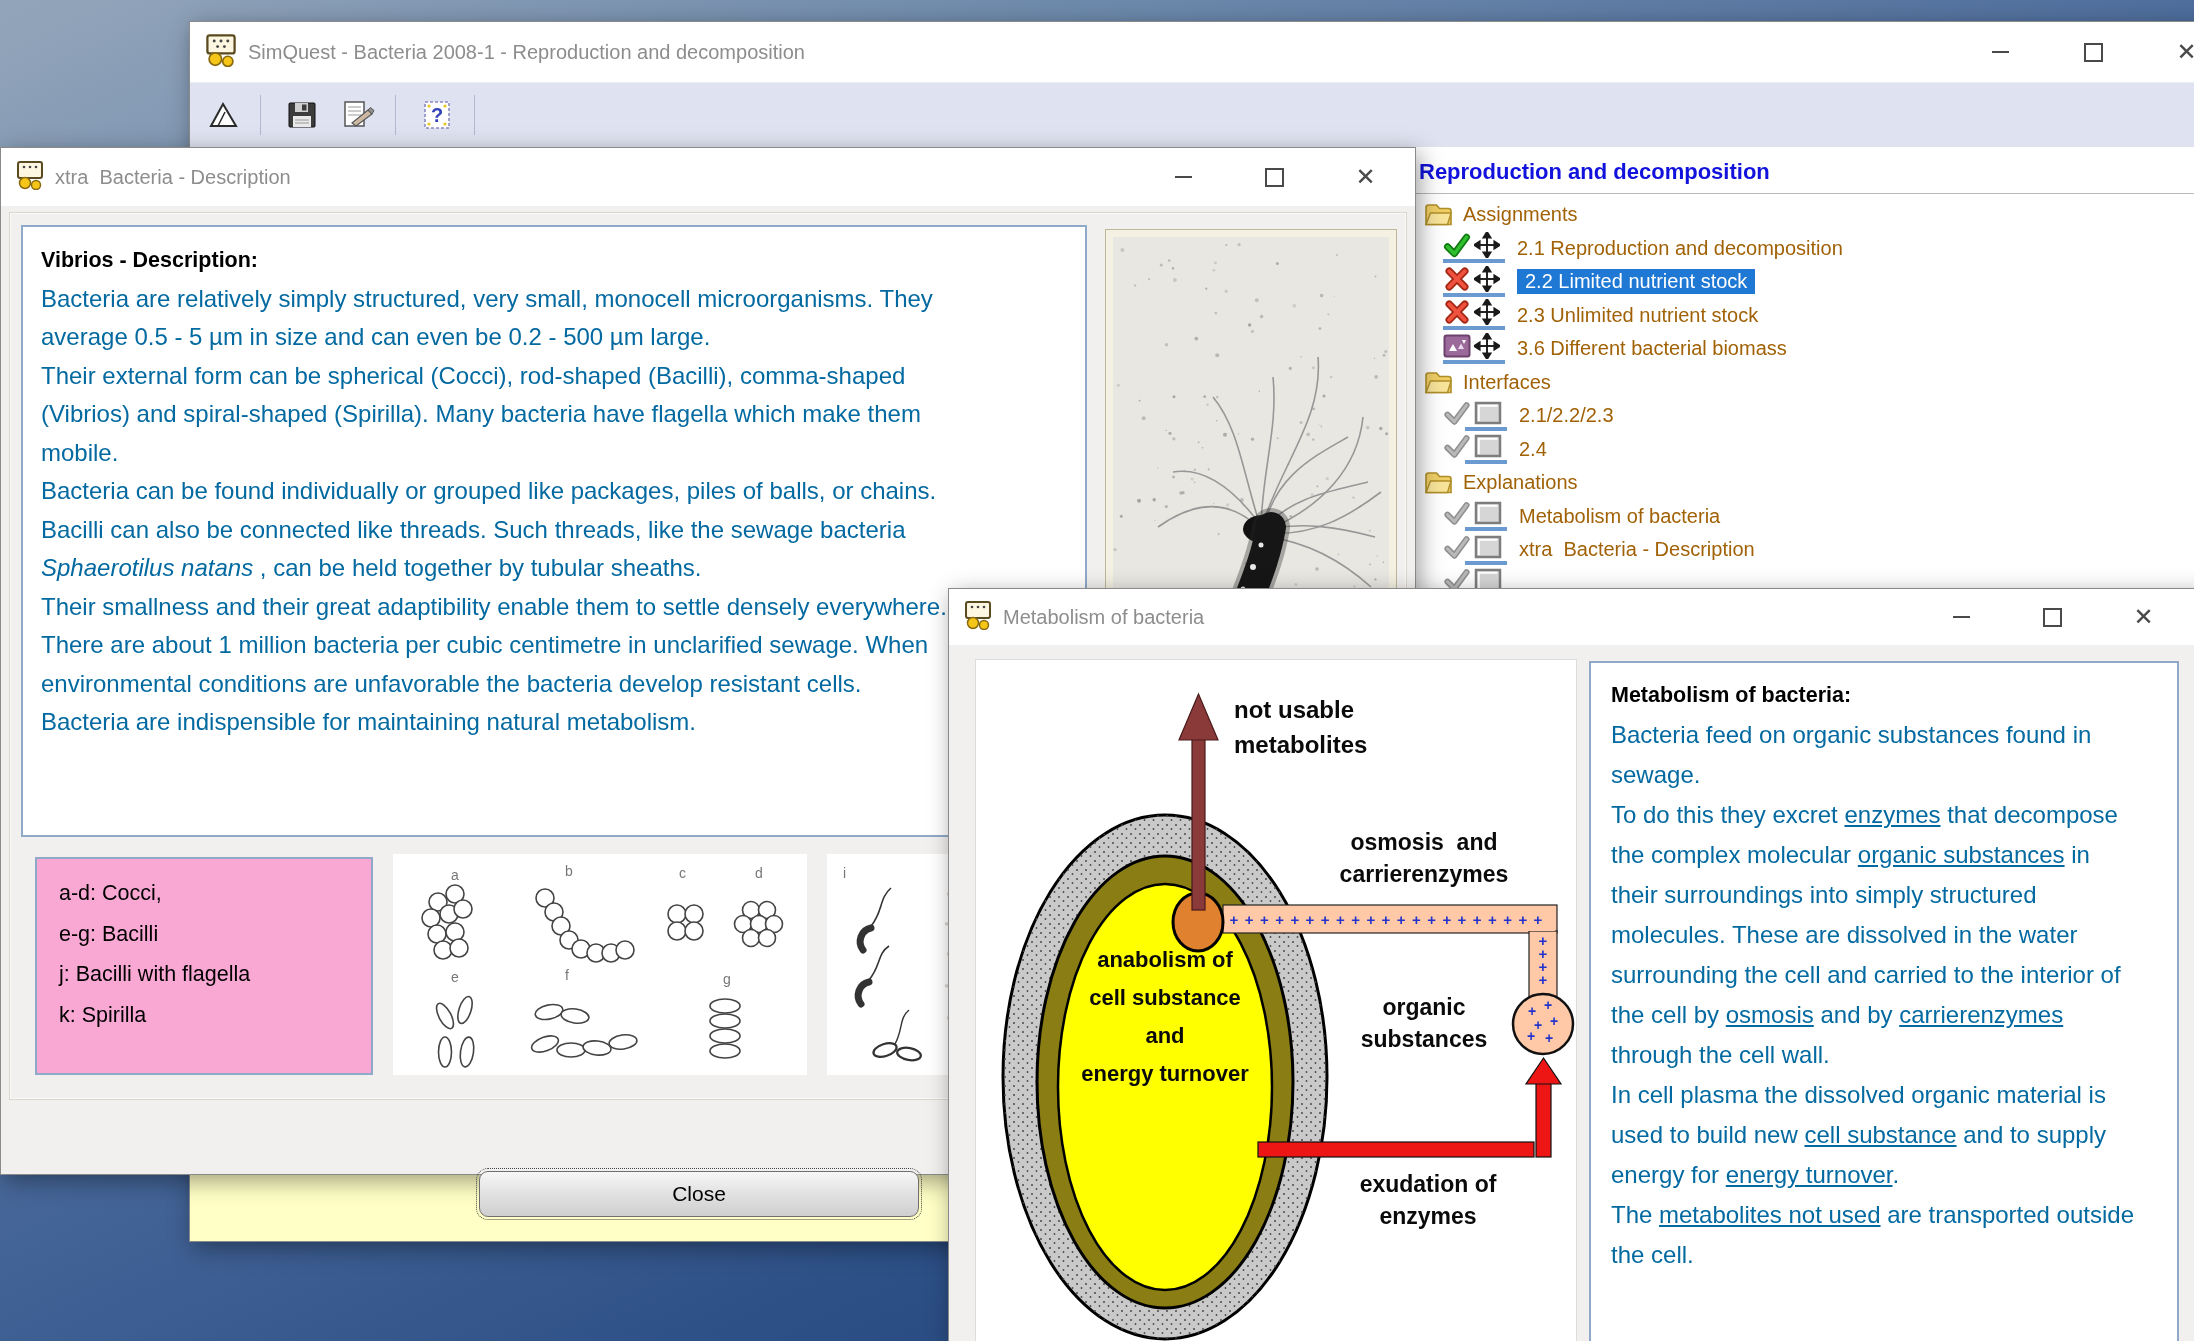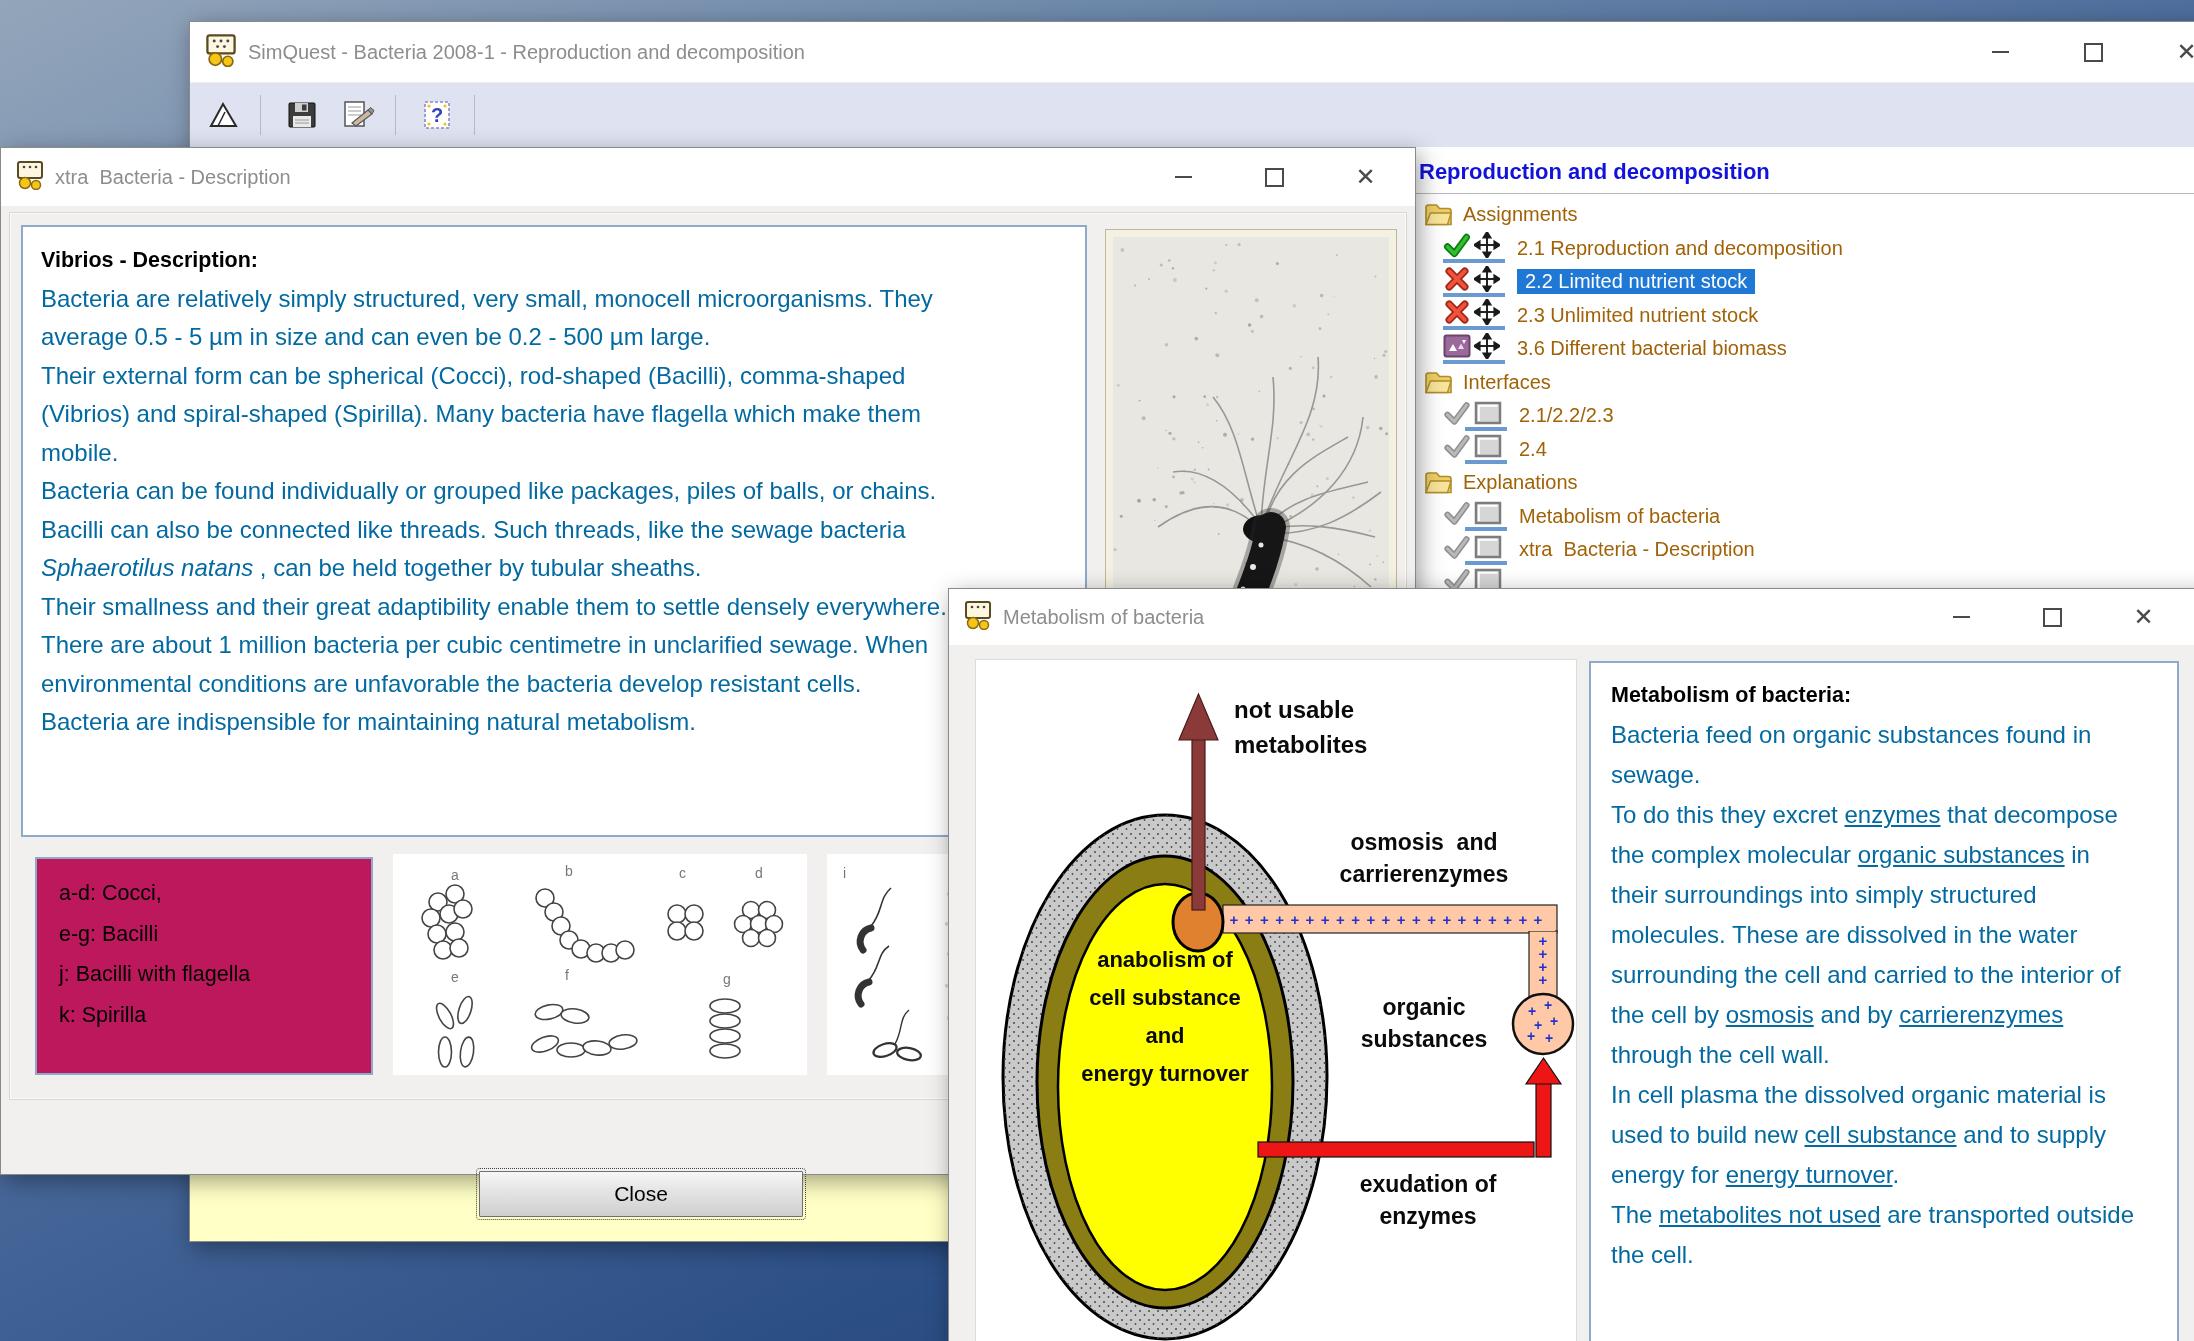--- a/index.html
+++ b/index.html
@@ -41,27 +41,27 @@
   #desc-window{left:0;top:147px;width:1414px;height:1026px;}
   #desc-window .titlebar{height:58px;}
   .desc-content{position:absolute;left:0;top:58px;right:0;bottom:0;background:#f1f0ee;}
   .groove{position:absolute;left:8px;top:6px;width:1396px;height:886px;border:1px solid #d9d6cd;box-shadow:inset 0 0 0 1px #fbfaf7;}
   .textbox{position:absolute;left:20px;top:19px;width:1066px;height:612px;background:#fff;border:2px solid #8fa9c9;padding:14px 0 0 18px;box-sizing:border-box;}
   .doc{font-size:24px;line-height:38.5px;color:#0369a1;white-space:pre-wrap;}
   .doc .u{text-decoration:underline;}
   .doc .i{font-style:italic;}
   .doc-heading{font-size:21.5px;line-height:38.5px;font-weight:bold;}
   .photobox{position:absolute;left:1104px;top:23px;width:292px;height:612px;background:#f4f1e2;border:1px solid #bdb897;padding:7px;box-sizing:border-box;}
-  .legendbox{position:absolute;left:34px;top:651px;width:338px;height:218px;background:#be185d;border:2px solid #8fa9c9;padding:14px 0 0 22px;box-sizing:border-box;}
+  .legendbox{position:absolute;left:34px;top:651px;width:338px;height:218px;background:#f9a8d4;border:2px solid #8fa9c9;padding:14px 0 0 22px;box-sizing:border-box;}
   .legend-line{font-size:21.5px;line-height:40.5px;color:#000;}
   .sketchbox{position:absolute;background:#fff;}
   #sketch1{left:392px;top:648px;width:414px;height:221px;}
   #sketch2{left:826px;top:648px;width:200px;height:221px;}
-  .btn{position:absolute;left:478px;top:965px;width:324px;height:46px;
-    background:linear-gradient(#f7f7f7,#e3e3e3 45%,#cfcfcf);border:1px solid #6f6f6f;border-radius:1px;
+  .btn{position:absolute;left:478px;top:965px;width:440px;height:46px;
+    background:linear-gradient(#f7f7f7,#e3e3e3 45%,#cfcfcf);border:1px solid #6f6f6f;border-radius:9px;
     outline:1px dotted #444;outline-offset:2px;font-size:21px;color:#000;
     display:flex;align-items:center;justify-content:center;font-family:"Liberation Sans",sans-serif;}
   
   #metab-window{left:948px;top:588px;width:1260px;height:760px;}
   #metab-window .titlebar{height:56px;}
   #metab-titlebar-controls{right:20px;}
   .metab-content{position:absolute;left:0;top:56px;right:0;bottom:0;background:#f1f0ee;}
   .diagram-panel{position:absolute;left:26px;top:14px;width:602px;height:690px;background:#fff;border:1px solid #dcdcdc;box-sizing:border-box;}
   .metab-textpanel{position:absolute;left:640px;top:16px;width:590px;height:688px;background:#fff;border:2px solid #8fa9c9;box-sizing:border-box;padding:12px 0 0 20px;}
   svg text.dlabel{font-family:"Liberation Sans",sans-serif;font-weight:bold;fill:#0a0a0a;}

